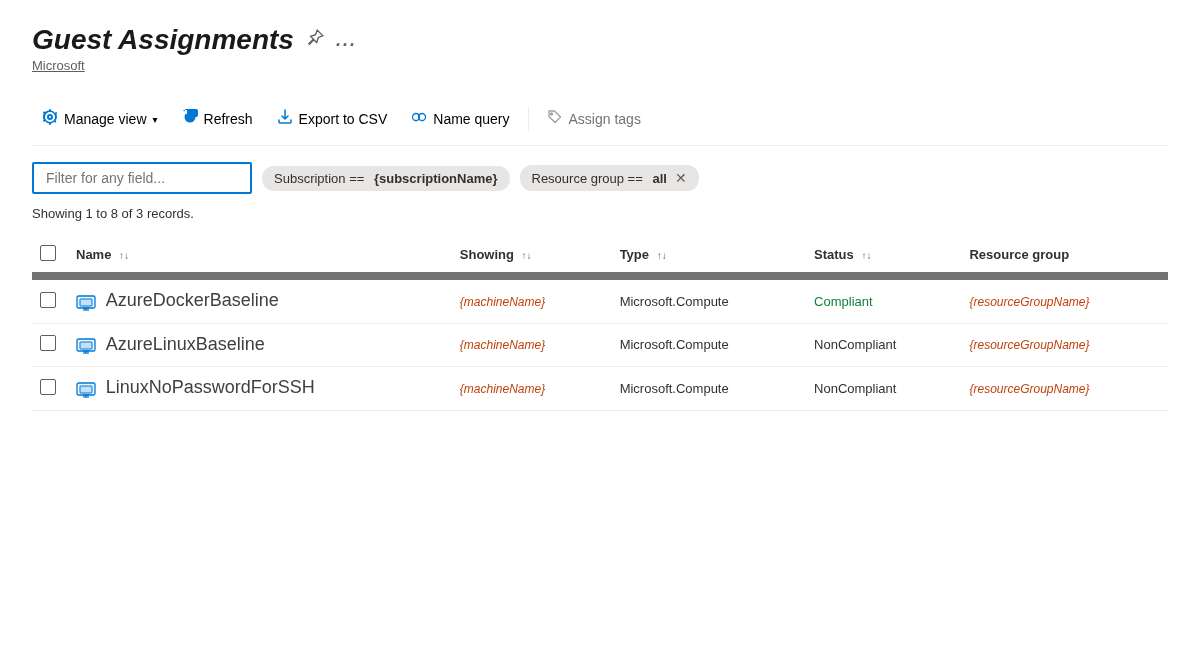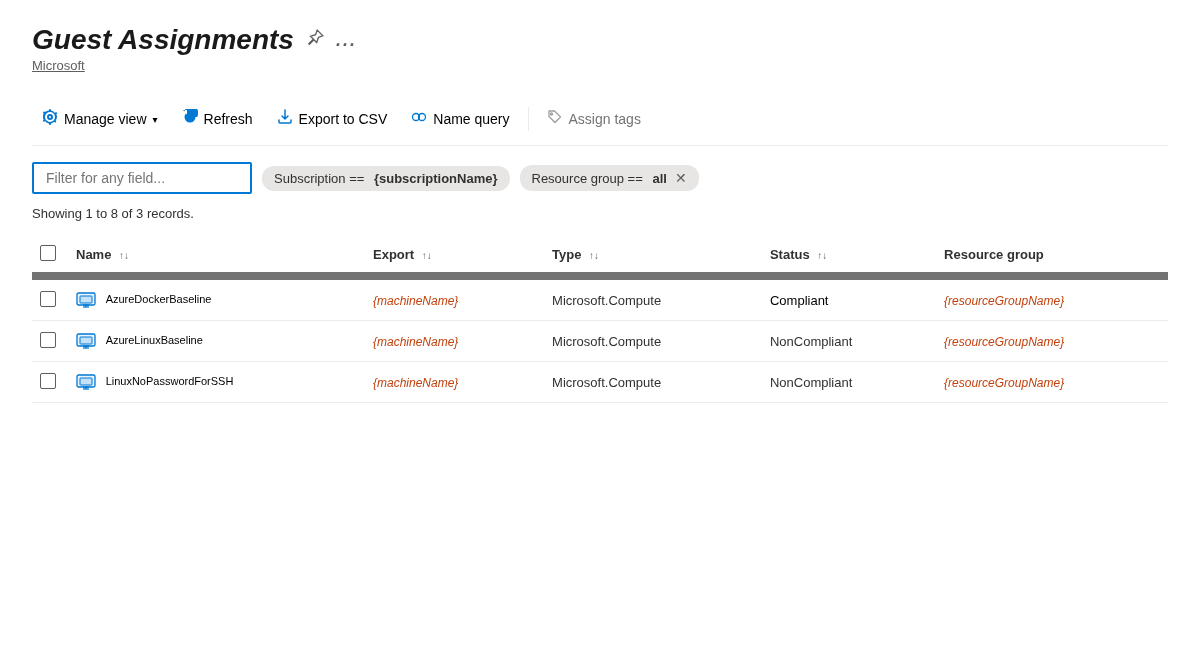--- a/index.html
+++ b/index.html
@@ -162,32 +162,32 @@
       align-items: center;
       justify-content: center;
       margin-right: 6px;
       vertical-align: middle;
     }
     .row-icon svg {
       width: 20px;
       height: 20px;
     }
     .name-link {
-      color: #000000;
+      color: #404040;
       text-decoration: none;
-      font-size: 11px;
+      font-size: 18px;
       margin-top: 39px;
     }
     .machine-val {
       font-size: 12px;
       color: #c2410c;
       font-style: italic;
     }
     .status-compliant {
-      color: #000000;
+      color: #15803d;
     }
     .status-noncompliant {
       color: #323130;
     }
     .th-checkbox {
       width: 32px;
     }
   </style>
 </head>
 <body>
@@ -278,21 +278,21 @@
   <thead>
     <tr>
       <th class="th-checkbox checkbox-cell">
         <input type="checkbox" class="checkbox" style="">
       </th>
       <th>
         <span>Name</span>
         <span class="sort-icon">↑↓</span>
       </th>
       <th>
-        <span>Export</span>
+        <span>Showing</span>
         <span class="sort-icon">↑↓</span>
       </th>
       <th>
         <span>Type</span>
         <span class="sort-icon">↑↓</span>
       </th>
       <th>
         <span>Status</span>
         <span class="sort-icon">↑↓</span>
       </th>

